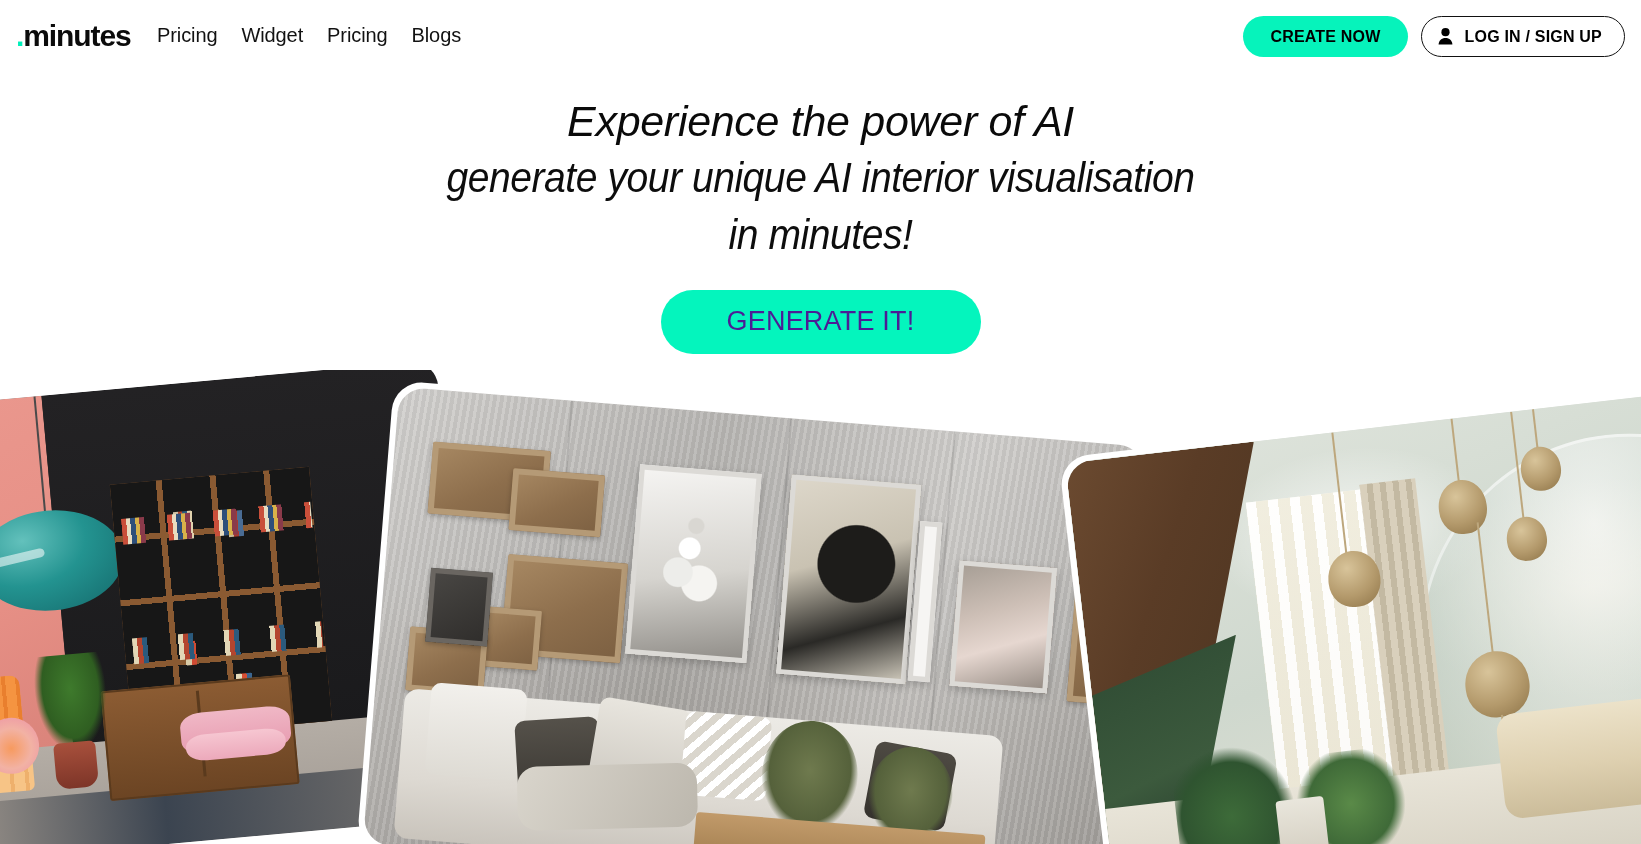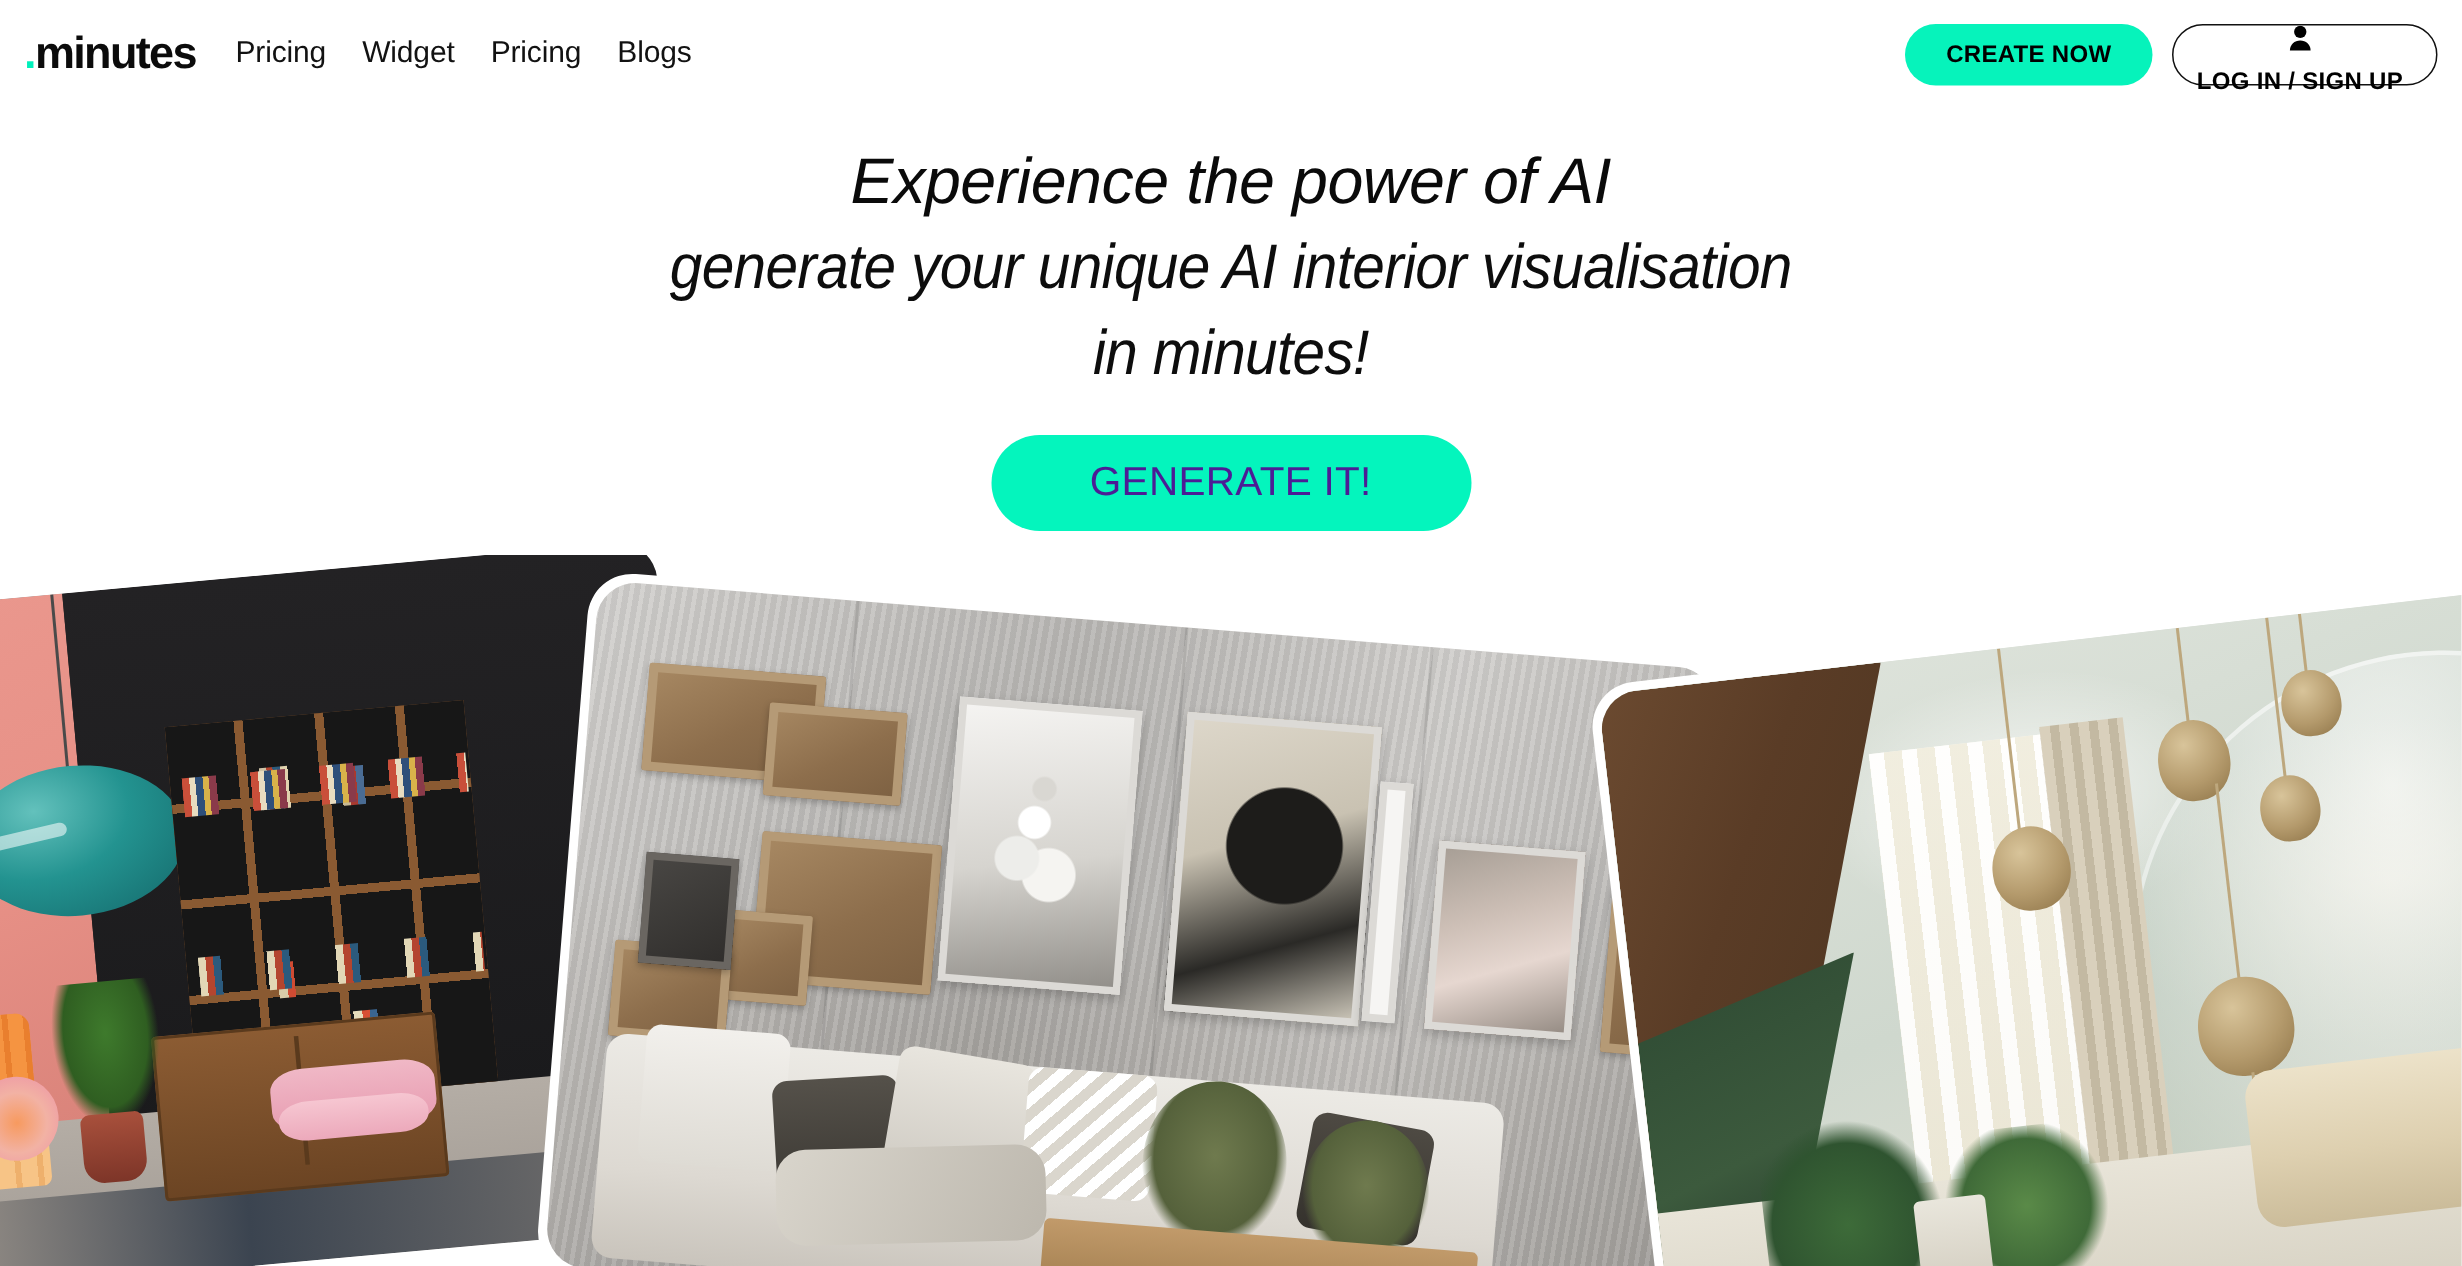--- a/index.html
+++ b/index.html
@@ -106,21 +106,20 @@
     color: #000000;
     font-size: 16px;
     font-weight: 700;
     letter-spacing: 0.2px;
     font-family: "Liberation Sans", sans-serif;
     cursor: pointer;
     display: flex;
     align-items: center;
     gap: 12px;
     white-space: nowrap;
-    flex-direction: column;
   }
   .user-icon { display: block; width: 15px; height: 17px; flex: 0 0 auto; }
 
   
   .hero {
     position: absolute;
     top: 96px;
     left: 0;
     width: 1641px;
     text-align: center;

